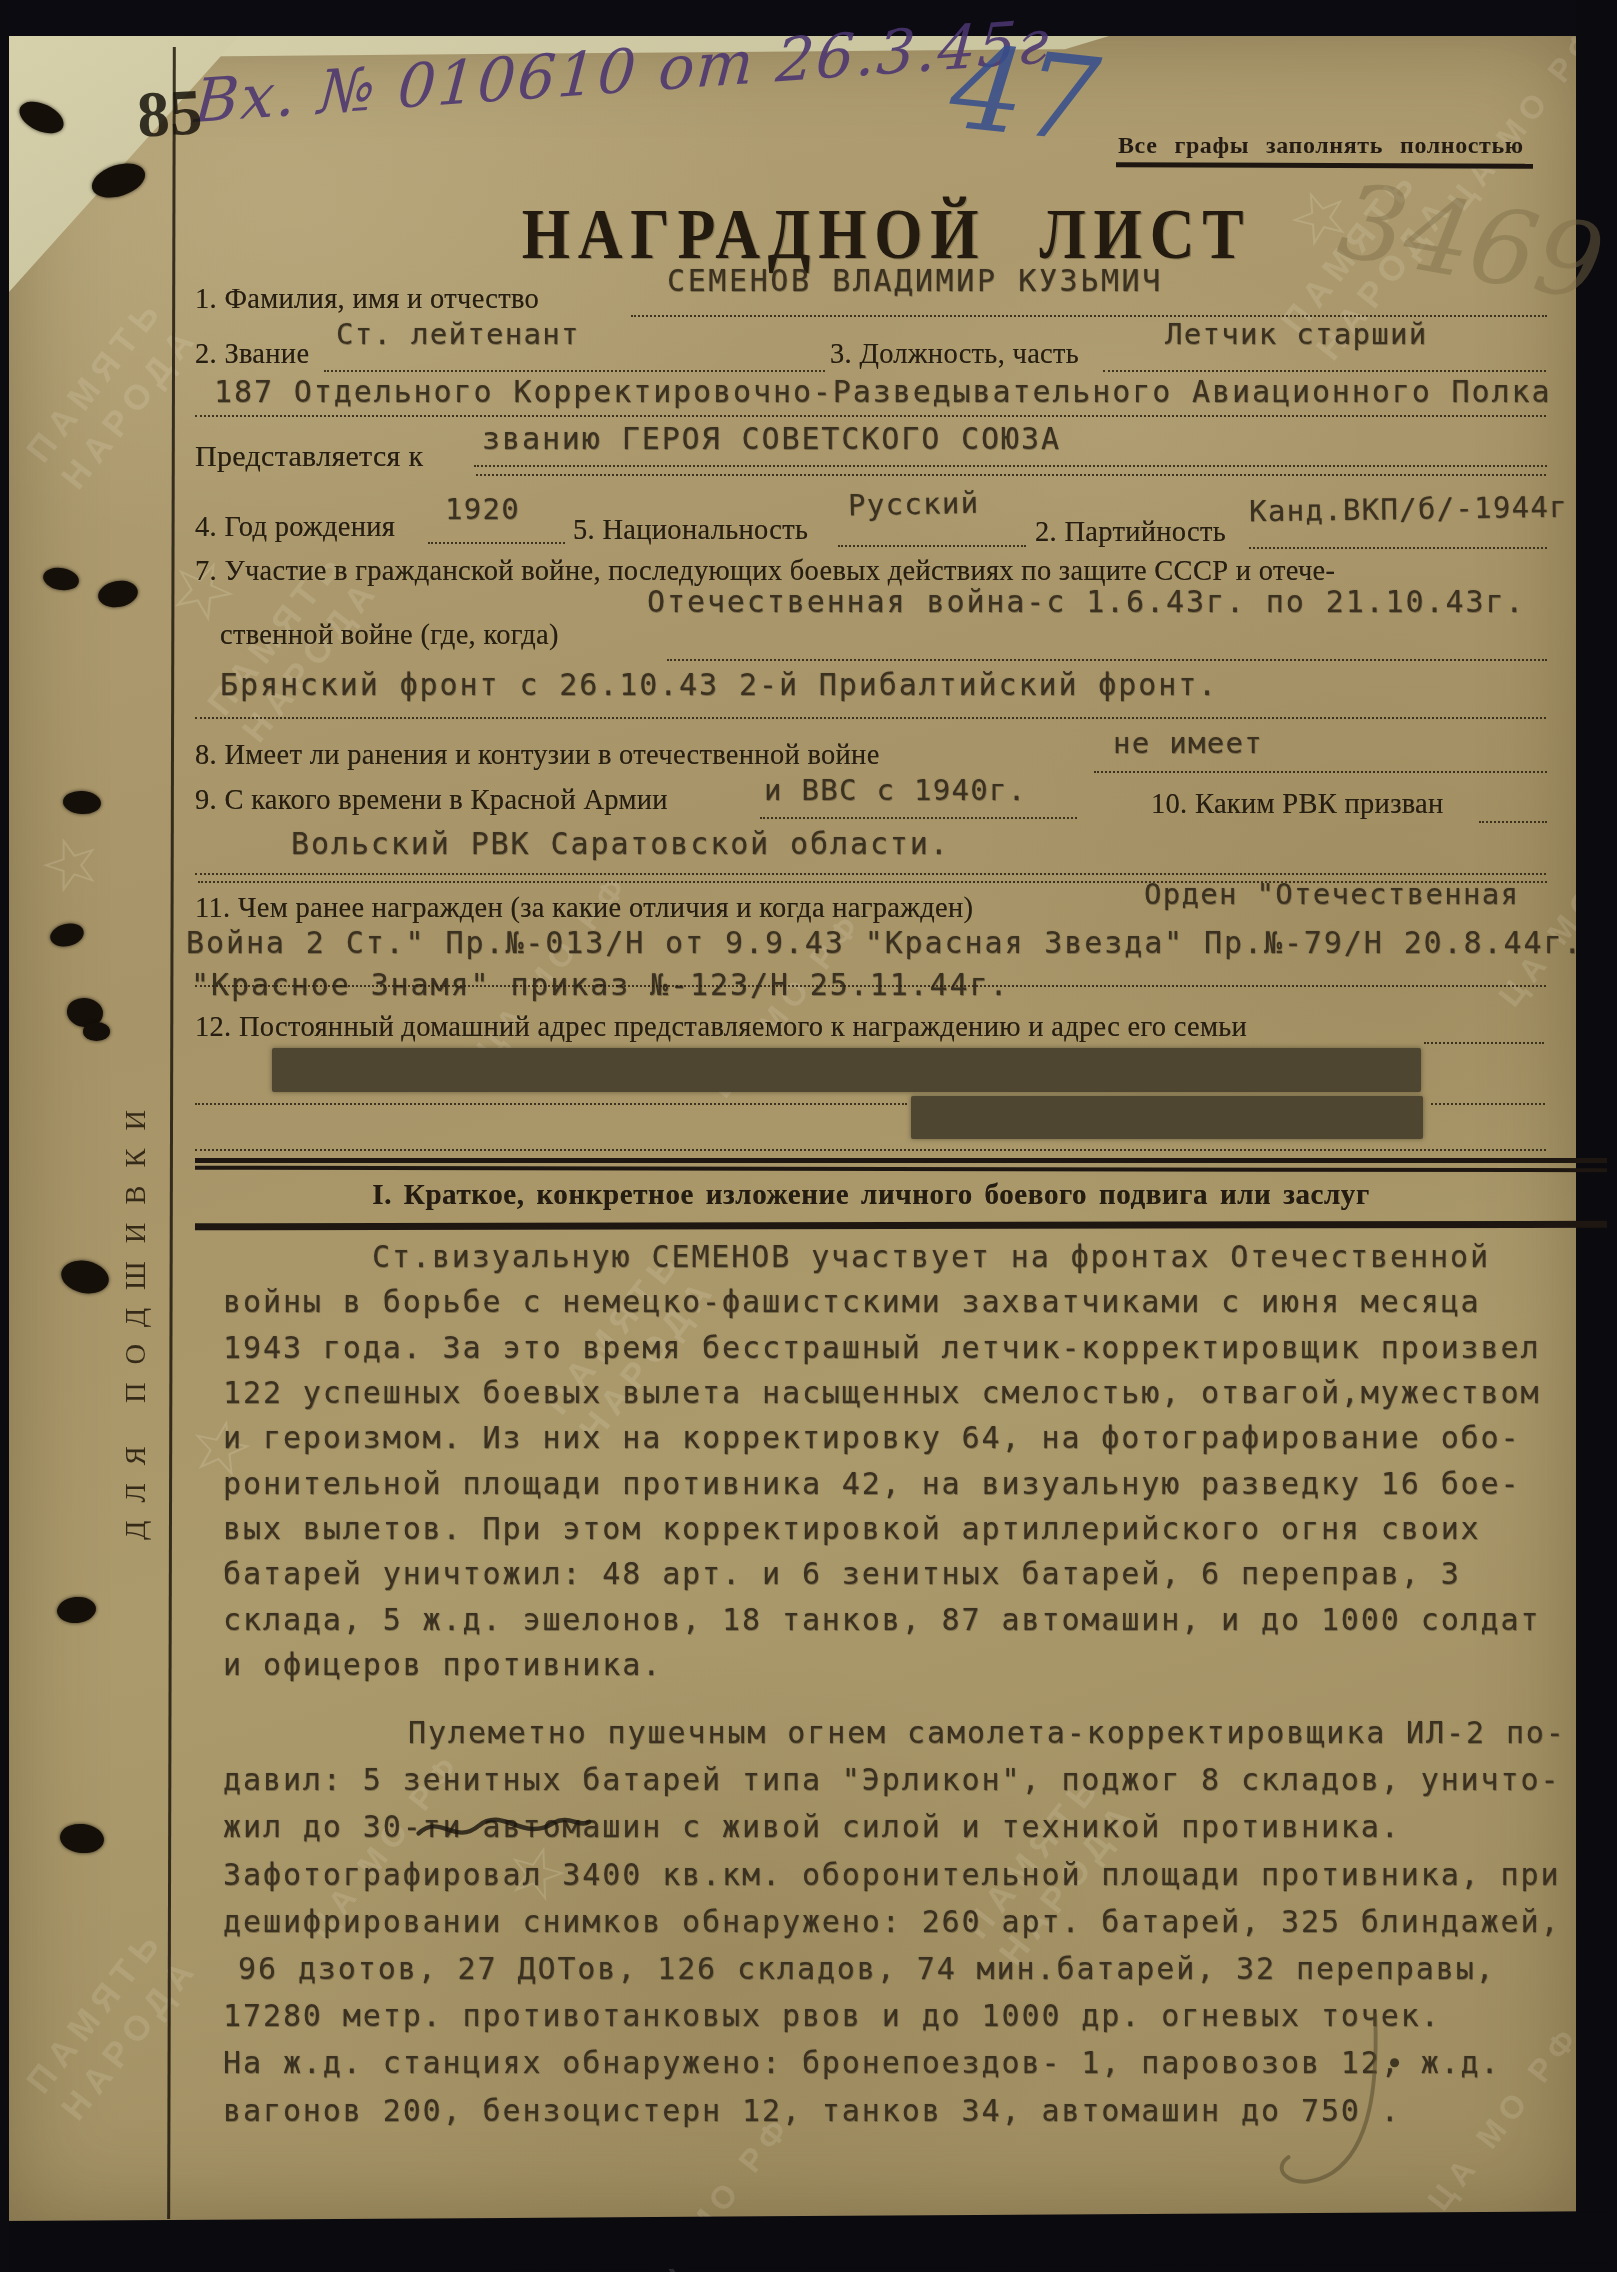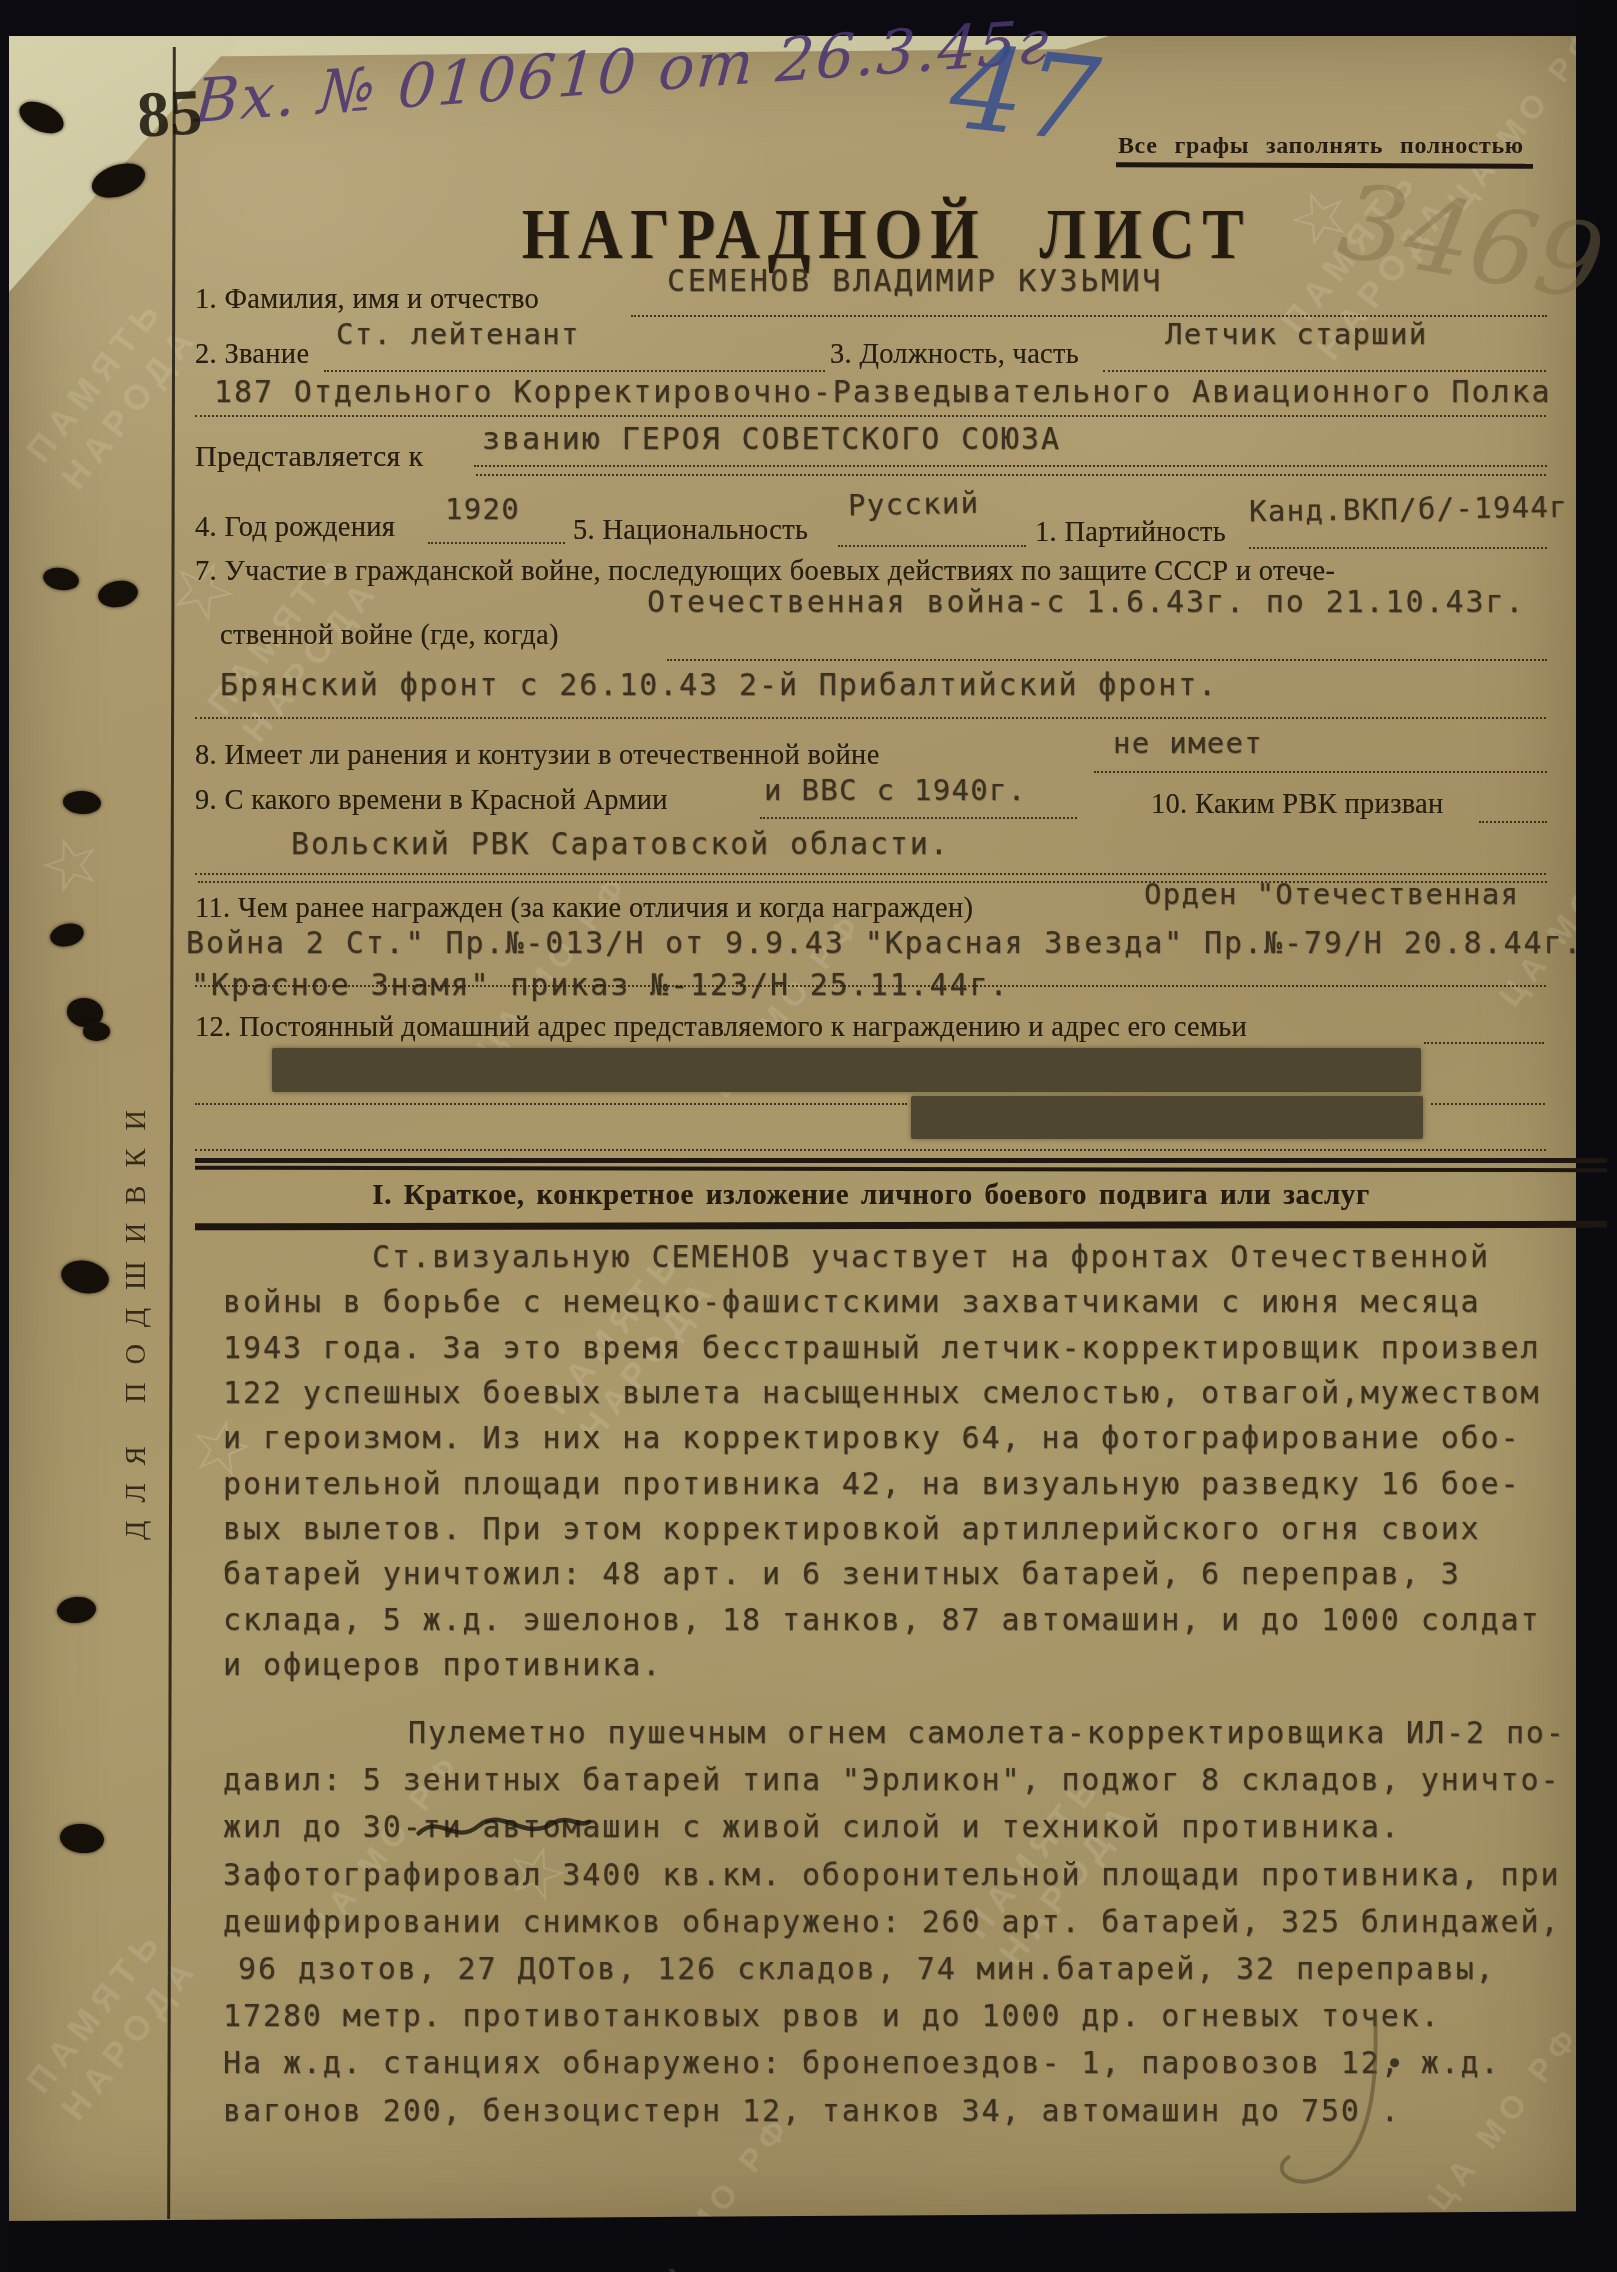--- a/index.html
+++ b/index.html
@@ -117,21 +117,21 @@
   <div class="abs typed typed-wide" style="left:482px;top:421px;">званию ГЕРОЯ СОВЕТСКОГО СОЮЗА</div>
   <div class="abs dot" style="left:474px;top:465px;width:1073px;"></div>
   <div class="abs dot" style="left:476px;top:474px;width:1070px;"></div>
 
   <div class="abs form-label" style="left:195px;top:511px;">4. Год рождения</div>
   <div class="abs typed" style="left:445px;top:492px;">1920</div>
   <div class="abs dot" style="left:428px;top:542px;width:137px;"></div>
   <div class="abs form-label" style="left:573px;top:514px;">5. Национальность</div>
   <div class="abs typed" style="left:848px;top:487px;transform:rotate(-1.2deg);">Русский</div>
   <div class="abs dot" style="left:838px;top:545px;width:188px;"></div>
-  <div class="abs form-label" style="left:1035px;top:516px;">1. Партийность</div>
+  <div class="abs form-label" style="left:1035px;top:516px;">2. Партийность</div>
   <div class="abs typed" style="left:1249px;top:492px;transform:rotate(-.8deg);">Канд.ВКП/б/-1944г</div>
   <div class="abs dot" style="left:1249px;top:547px;width:298px;"></div>
 
   <div class="abs form-label" style="left:195px;top:555px;">7. Участие в гражданской войне, последующих боевых действиях по защите СССР и отече-</div>
   <div class="abs typed typed-wide" style="left:647px;top:584px;">Отечественная война-с 1.6.43г. по 21.10.43г.</div>
   <div class="abs form-label" style="left:220px;top:619px;">ственной войне (где, когда)</div>
   <div class="abs dot" style="left:667px;top:659px;width:880px;"></div>
   <div class="abs typed typed-wide" style="left:220px;top:667px;">Брянский фронт с 26.10.43 2-й Прибалтийский фронт.</div>
   <div class="abs dot" style="left:195px;top:717px;width:1351px;"></div>
 

